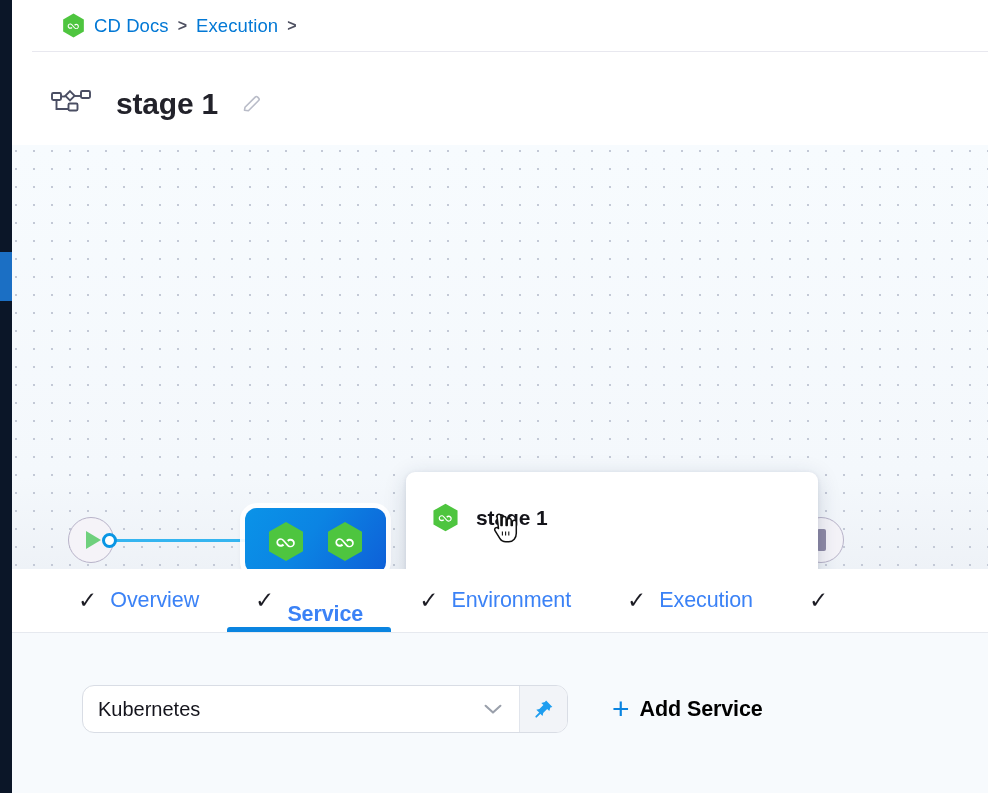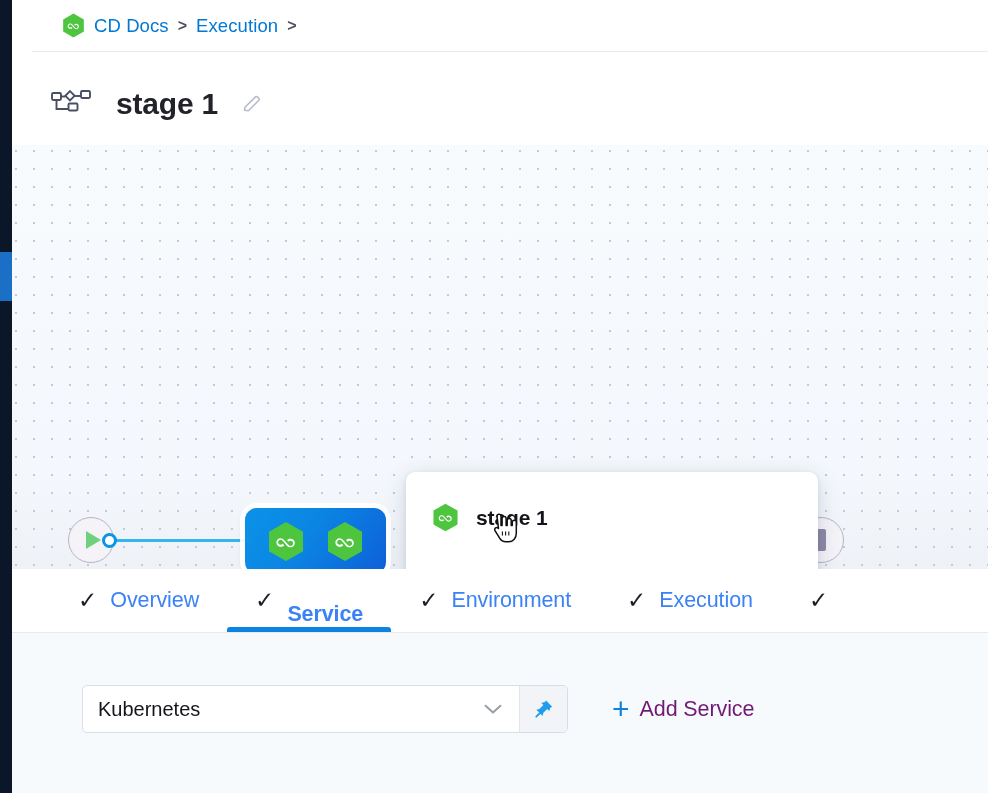--- a/index.html
+++ b/index.html
@@ -165,37 +165,37 @@
     background: #f7fafd; padding: 52px 0 0 70px;
   }
   .field-label {
     display: flex; align-items: center;
     font-size: 19.5px; color: #31323d; margin-bottom: 15px;
   }
   .info-icon { margin-left: 9px; width: 19px; height: 19px; flex: 0 0 auto; cursor: pointer; }
   .field-row { display: flex; align-items: center; }
   .select-wrap {
     display: flex; width: 486px; height: 48px;
-    border: 1px solid #d9dde5; border-radius: 5px;
+    border: 1px solid #d9dde5; border-radius: 12px;
     background: #ffffff; overflow: hidden;
   }
   .select-box {
     flex: 1; display: flex; align-items: center; justify-content: space-between;
     padding: 0 17px 0 15px; cursor: pointer;
   }
   .select-val { font-size: 20px; color: #14141c; }
   .pin-btn {
     width: 48px; border-left: 1px solid #e1e5ec; background: #f2f4f8;
     display: flex; align-items: center; justify-content: center; cursor: pointer;
   }
   .add-service {
     display: flex; align-items: center; margin-left: 44px; cursor: pointer;
   }
   .add-service .plus { font-size: 30px; color: #0a84e0; line-height: 1; margin-right: 10px; font-weight: 400; }
-  .add-service .txt { font-size: 21.5px; color: #701a75; font-weight: 400; letter-spacing: -.1px; }
+  .add-service .txt { font-size: 21.5px; color: #000000; font-weight: 700; letter-spacing: -.1px; }
 </style>
 </head>
 <body>
 
 <div id="app">
 
   <div class="rail">
     <div class="rail-accent"></div>
   </div>
 

